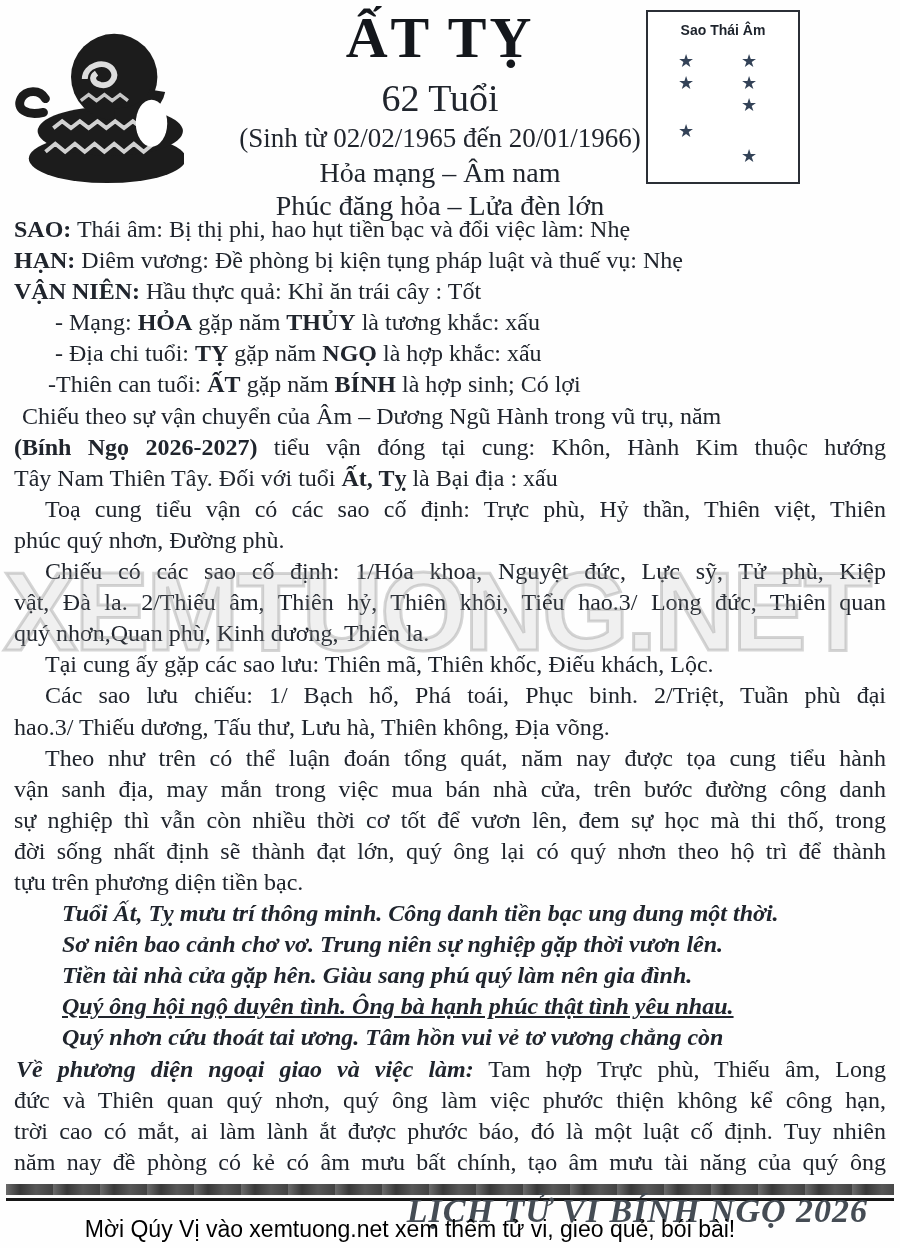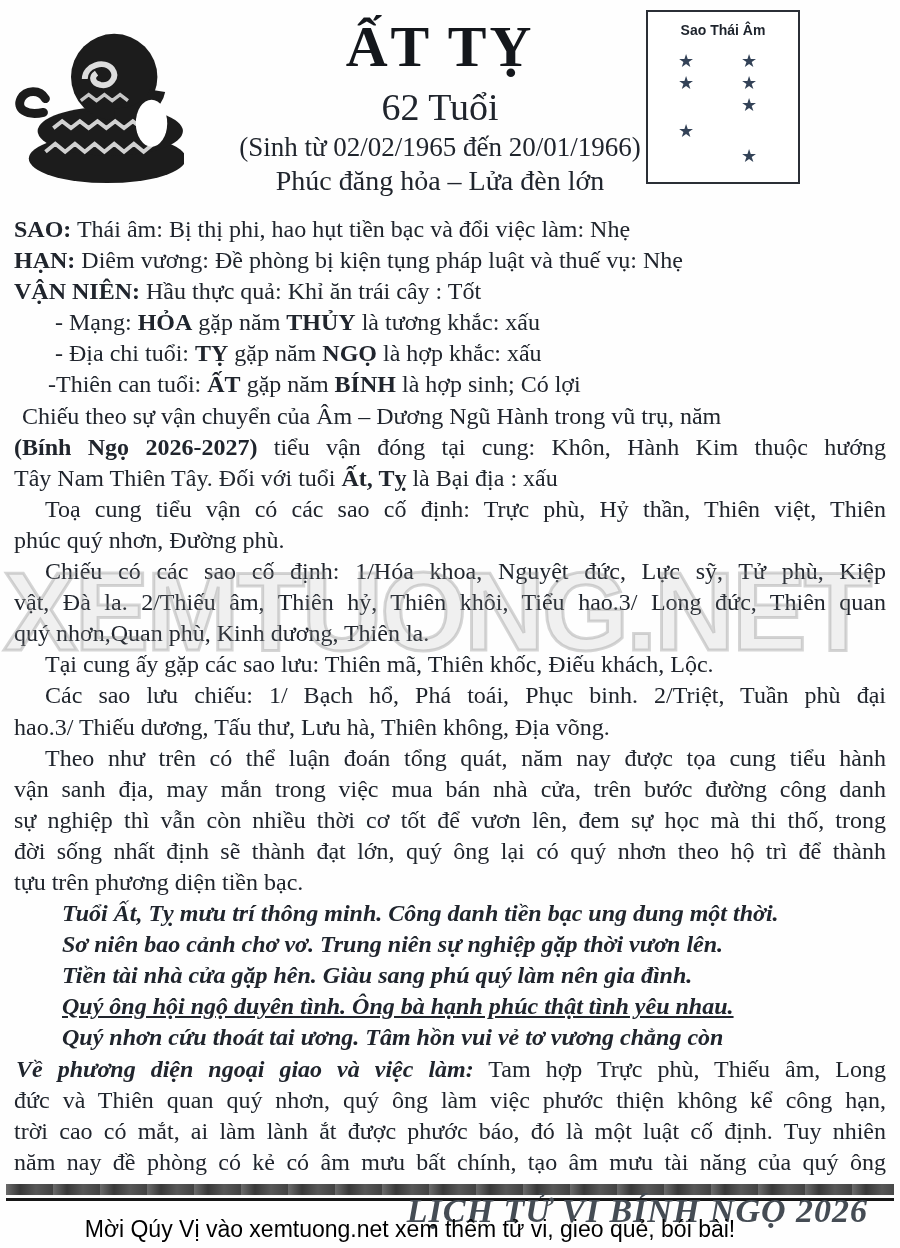--- a/index.html
+++ b/index.html
@@ -9,21 +9,21 @@
     --paper:#fefefe;
   }
   html,body{margin:0;padding:0;background:#e9e9e9;}
   .page{
     position:relative;width:900px;height:1248px;margin:0 auto;
     background:var(--paper);overflow:hidden;
     font-family:"Liberation Serif", serif;color:var(--ink);
   }
   
   .snake{position:absolute;left:12px;top:26px;width:172px;height:162px;}
-  .title-block{position:absolute;left:170px;top:12px;width:540px;text-align:center;}
+  .title-block{position:absolute;left:170px;top:3px;width:540px;text-align:center;}
   .main-title{margin:0;font-size:58px;line-height:70px;font-weight:bold;letter-spacing:3px;color:#14171c;}
   .age{font-size:38px;line-height:42px;margin-top:4px;}
   .birth{font-size:27px;line-height:33px;margin-top:3px;}
   .menh{font-size:28px;line-height:33px;margin-top:1px;}
   .phuc{font-size:28px;line-height:33px;}
   .star-box{
     position:absolute;left:646px;top:10px;width:150px;height:170px;
     border:2px solid #2b2f36;background:#fff;
   }
   .sb-title{
@@ -77,20 +77,21 @@
     <path d="M74 54 C74 40 94 34 102 44 C108 52 100 62 90 60 C82 58 80 52 86 48" fill="none" stroke="#ffffff" stroke-width="6" opacity="0.85"></path>
     <path d="M34 128 l10 -8 10 8 10 -8 10 8 10 -8 10 8 10 -8 10 8 10 -8 10 8 10 -8" fill="none" stroke="#ffffff" stroke-width="4" opacity="0.8"></path>
     <path d="M42 104 l9 -7 9 7 9 -7 9 7 9 -7 9 7 9 -7 9 7 9 -7 9 7" fill="none" stroke="#ffffff" stroke-width="4" opacity="0.8"></path>
     <path d="M70 76 l8 -6 8 6 8 -6 8 6 8 -6 8 6" fill="none" stroke="#ffffff" stroke-width="3.5" opacity="0.75"></path>
   </svg>
 
   <div class="title-block">
     <h1 class="main-title">ẤT TỴ</h1>
     <div class="age">62 Tuổi</div>
     <div class="birth">(Sinh từ 02/02/1965 đến 20/01/1966)</div>
+    <div class="menh">Hỏa mạng – Âm nam</div>
     <div class="phuc">Phúc đăng hỏa – Lửa đèn lớn</div>
   </div>
 
   <div class="star-box">
     <div class="sb-title">Sao Thái Âm</div>
     <div id="star-grid">
         <span class="star" style="left: 30px; top: 40px;">★</span>
         <span class="star" style="left: 93px; top: 40px;">★</span>
         <span class="star" style="left: 30px; top: 62px;">★</span>
         <span class="star" style="left: 93px; top: 62px;">★</span>

